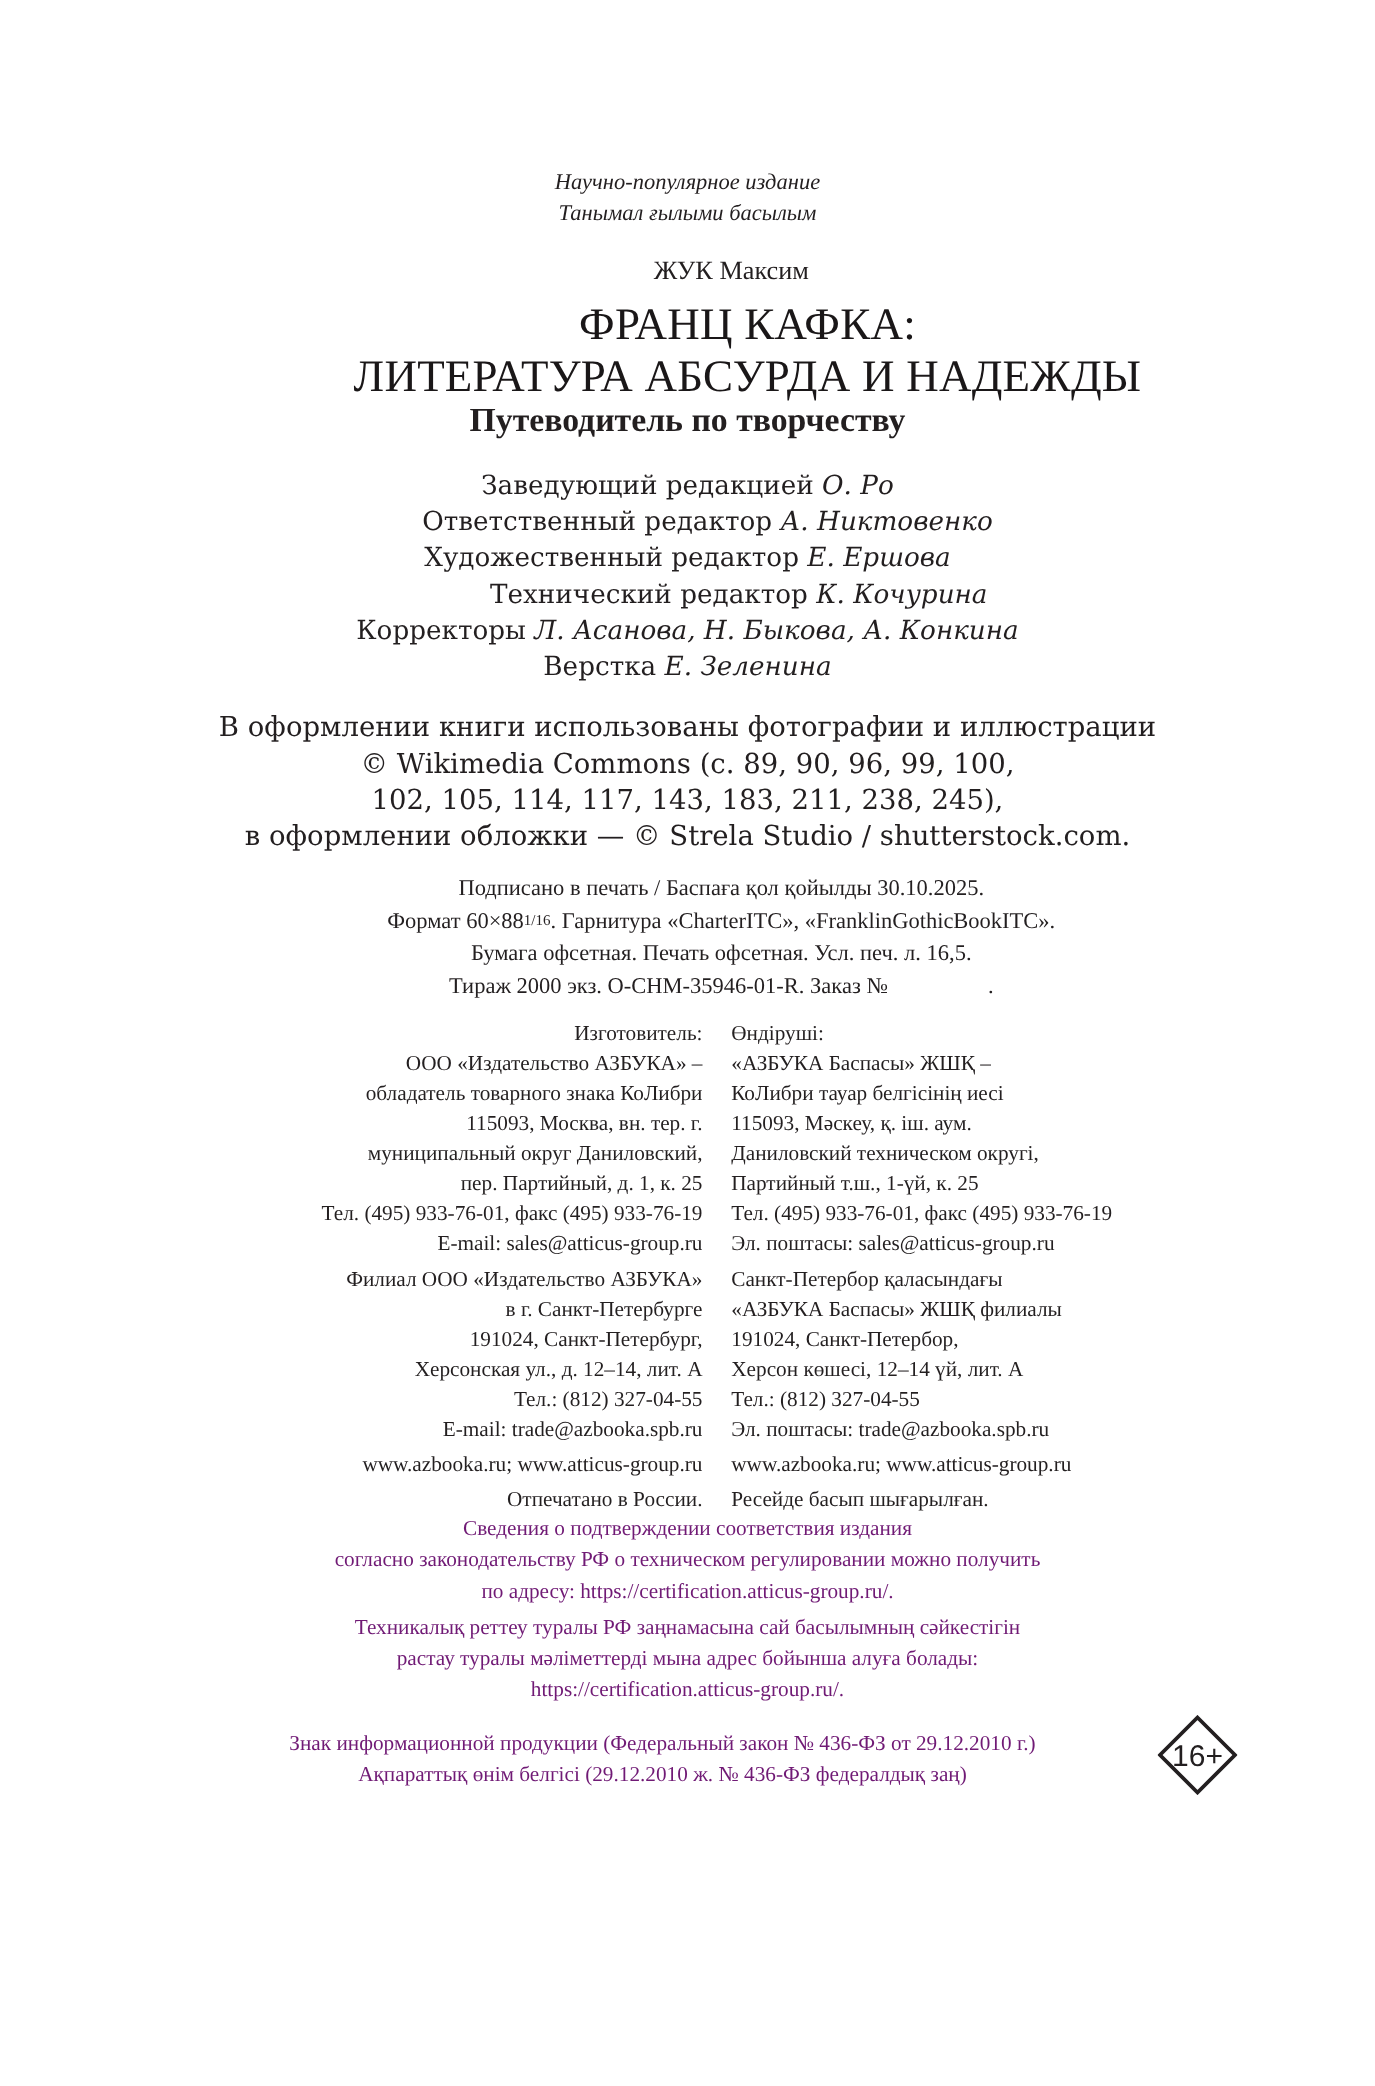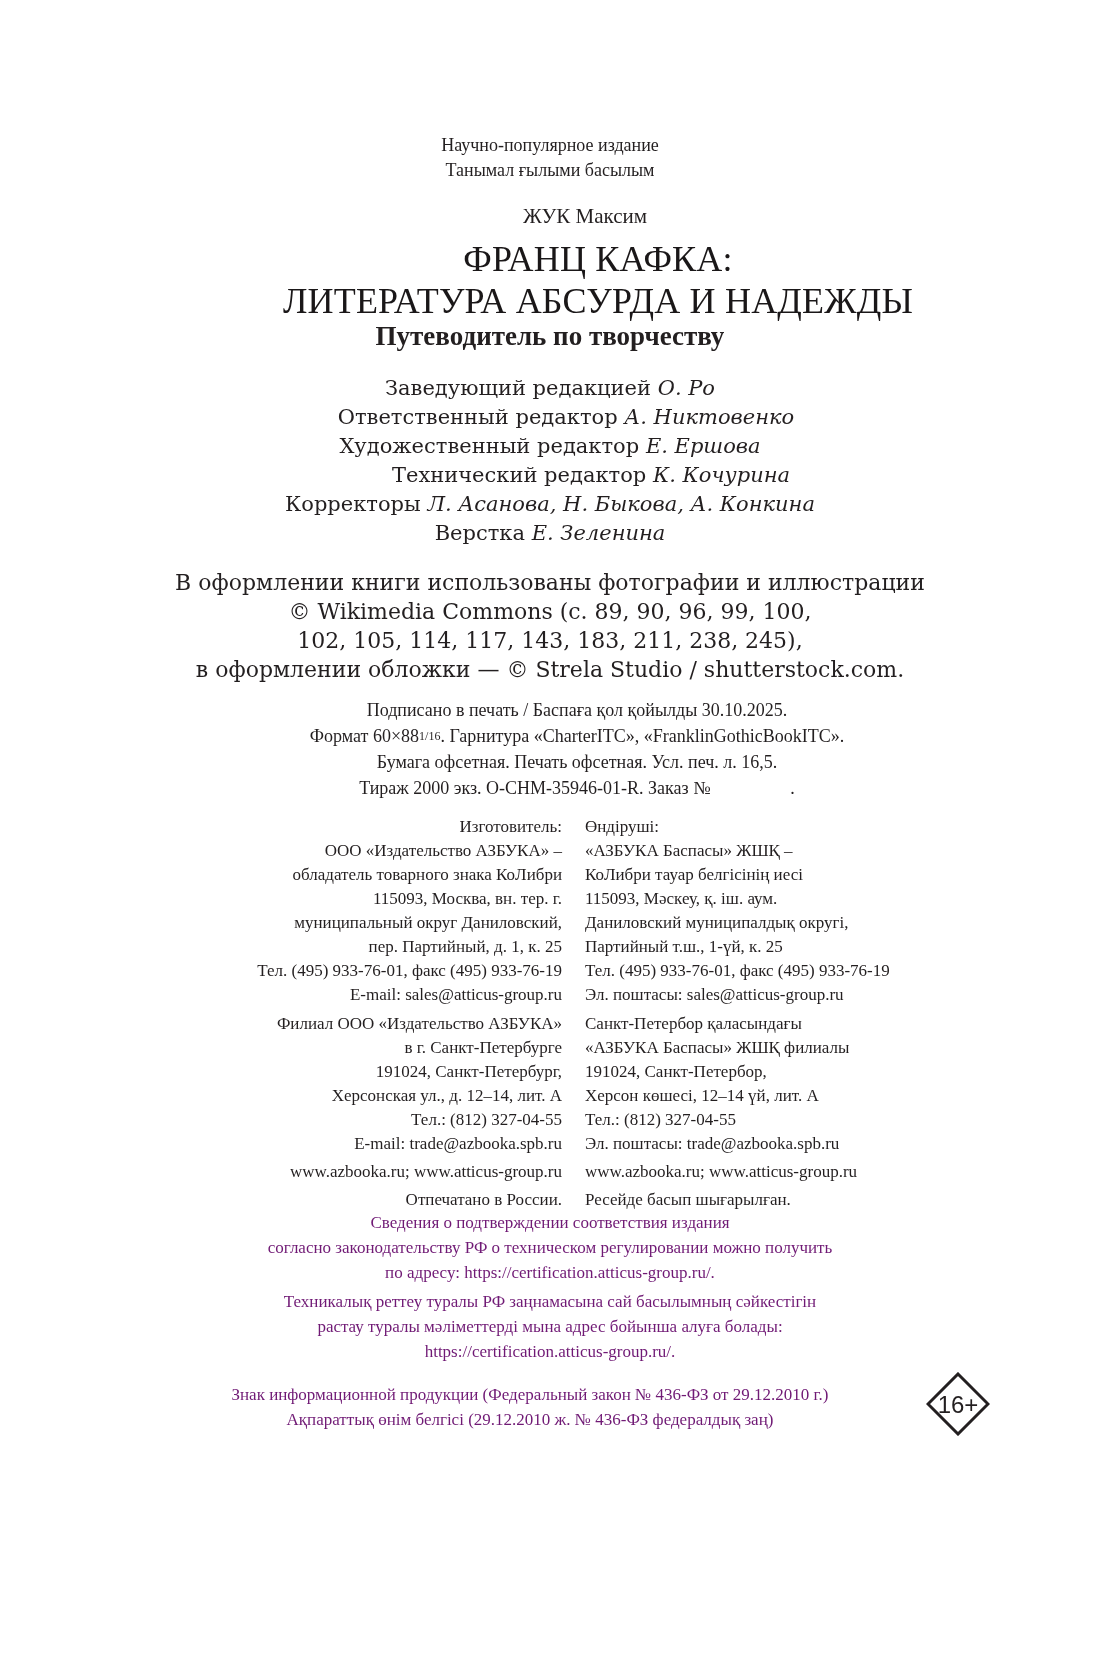--- a/index.html
+++ b/index.html
@@ -25,20 +25,21 @@
       left: 0;
       width: 1100px;
       text-align: center;
       white-space: nowrap;
     }
     .serif-small {
       font-family: "Liberation Serif", "DejaVu Serif", serif;
       font-size: 18px;
       line-height: 25px;
       color: #231f20;
+      font-style: italic;
     }
     .serif-mid {
       font-family: "Liberation Serif", "DejaVu Serif", serif;
       font-size: 21px;
       color: #231f20;
     }
     .title-line {
       font-family: "Liberation Serif", "DejaVu Serif", serif;
       font-size: 36px;
       line-height: 42px;
@@ -176,21 +177,21 @@
     <span class="line">муниципальный округ Даниловский,</span>
     <span class="line">пер. Партийный, д. 1, к. 25</span>
     <span class="line">Тел. (495) 933-76-01, факс (495) 933-76-19</span>
     <span class="line">E-mail: sales@atticus-group.ru</span>
   </div>
   <div class="col-right" style="top:815px;">
     <span class="line">Өндіруші:</span>
     <span class="line">«АЗБУКА Баспасы» ЖШҚ –</span>
     <span class="line">КоЛибри тауар белгісінің иесі</span>
     <span class="line">115093, Мәскеу, қ. іш. аум.</span>
-    <span class="line">Даниловский муниципалдық округі,</span>
+    <span class="line">Даниловский техническом округі,</span>
     <span class="line">Партийный т.ш., 1-үй, к. 25</span>
     <span class="line">Тел. (495) 933-76-01, факс (495) 933-76-19</span>
     <span class="line">Эл. поштасы: sales@atticus-group.ru</span>
   </div>
 
   <div class="col-left" style="top:1012px;">
     <span class="line">Филиал ООО «Издательство АЗБУКА»</span>
     <span class="line">в г. Санкт-Петербурге</span>
     <span class="line">191024, Санкт-Петербург,</span>
     <span class="line">Херсонская ул., д. 12–14, лит. А</span>

